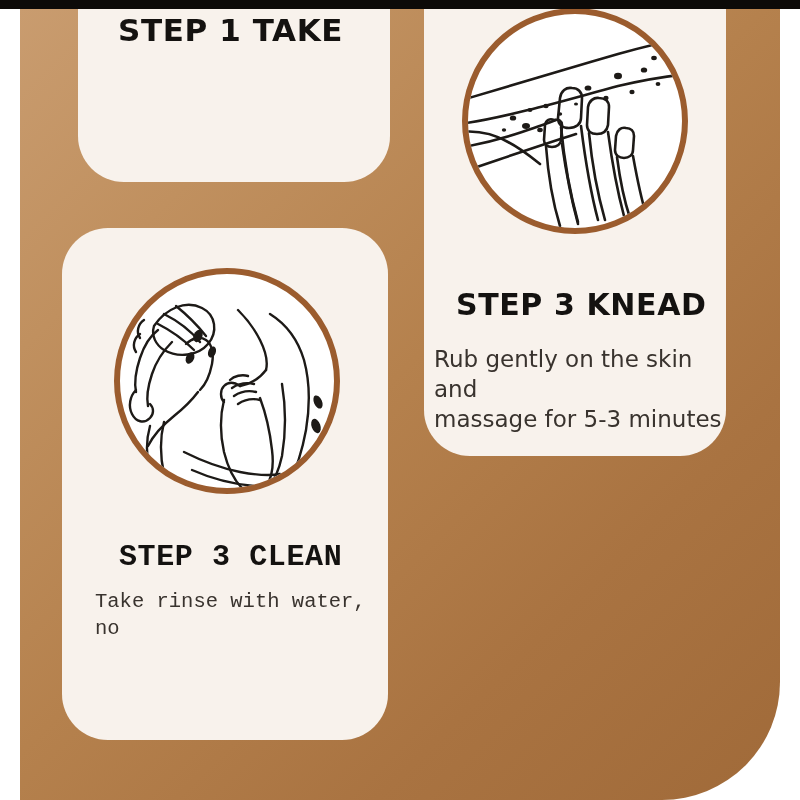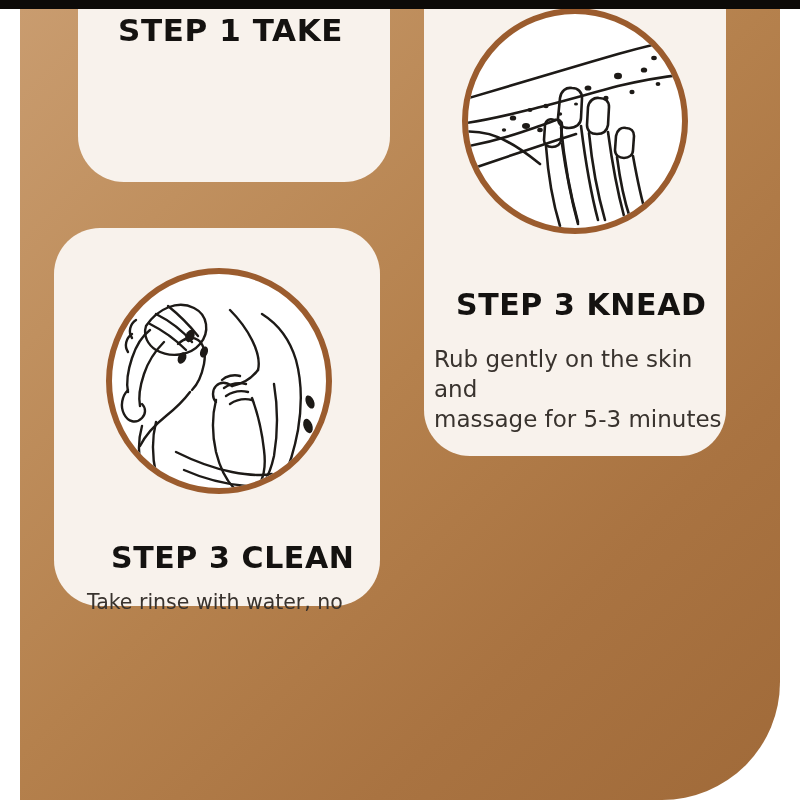--- a/index.html
+++ b/index.html
@@ -60,24 +60,25 @@
     height: 226px;
     border-radius: 46px;
   }
   .card-step2 {
     left: 424px;
     top: -46px;
     width: 302px;
     height: 502px;
   }
   .card-step3 {
-    left: 54px;
+    left: 62px;
     top: 228px;
     width: 326px;
-    height: 378px;
+    height: 512px;
+    font-family: Liberation Mono, monospace;
   }
 
   .heading {
     font-weight: bold;
     color: #141210;
     letter-spacing: 0.6px;
     white-space: nowrap;
   }
   .body-text {
     color: #39332e;

